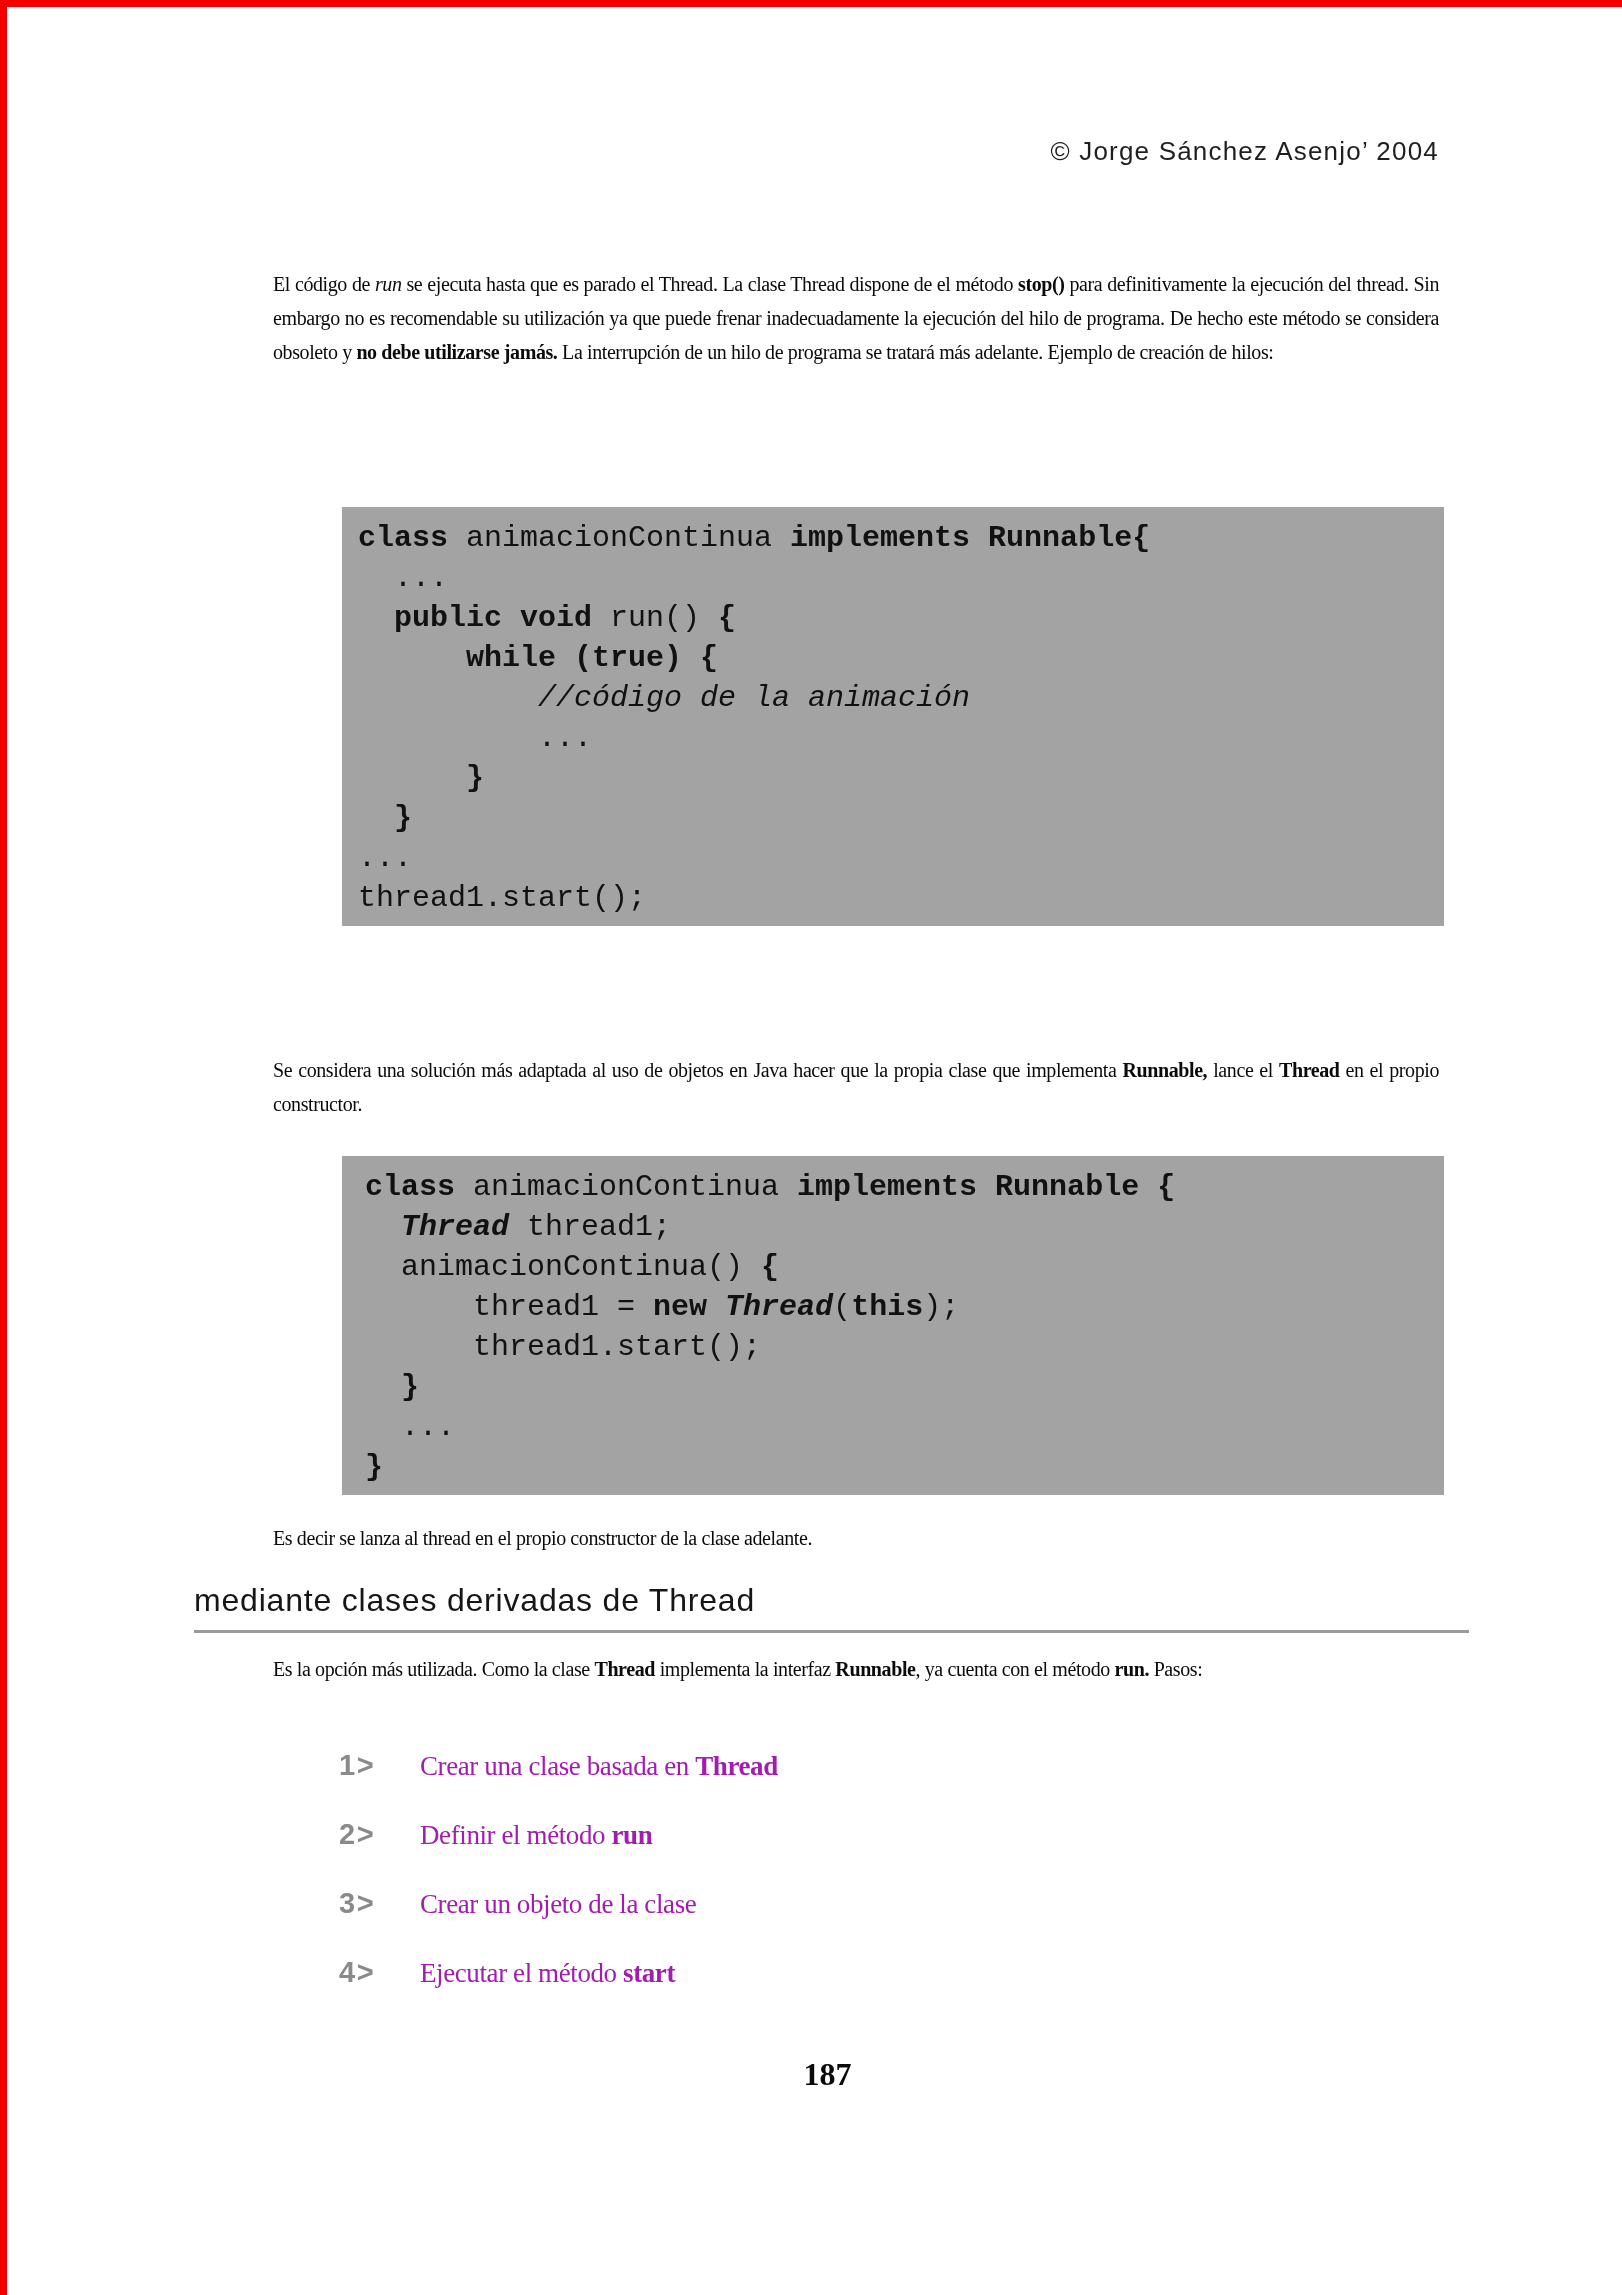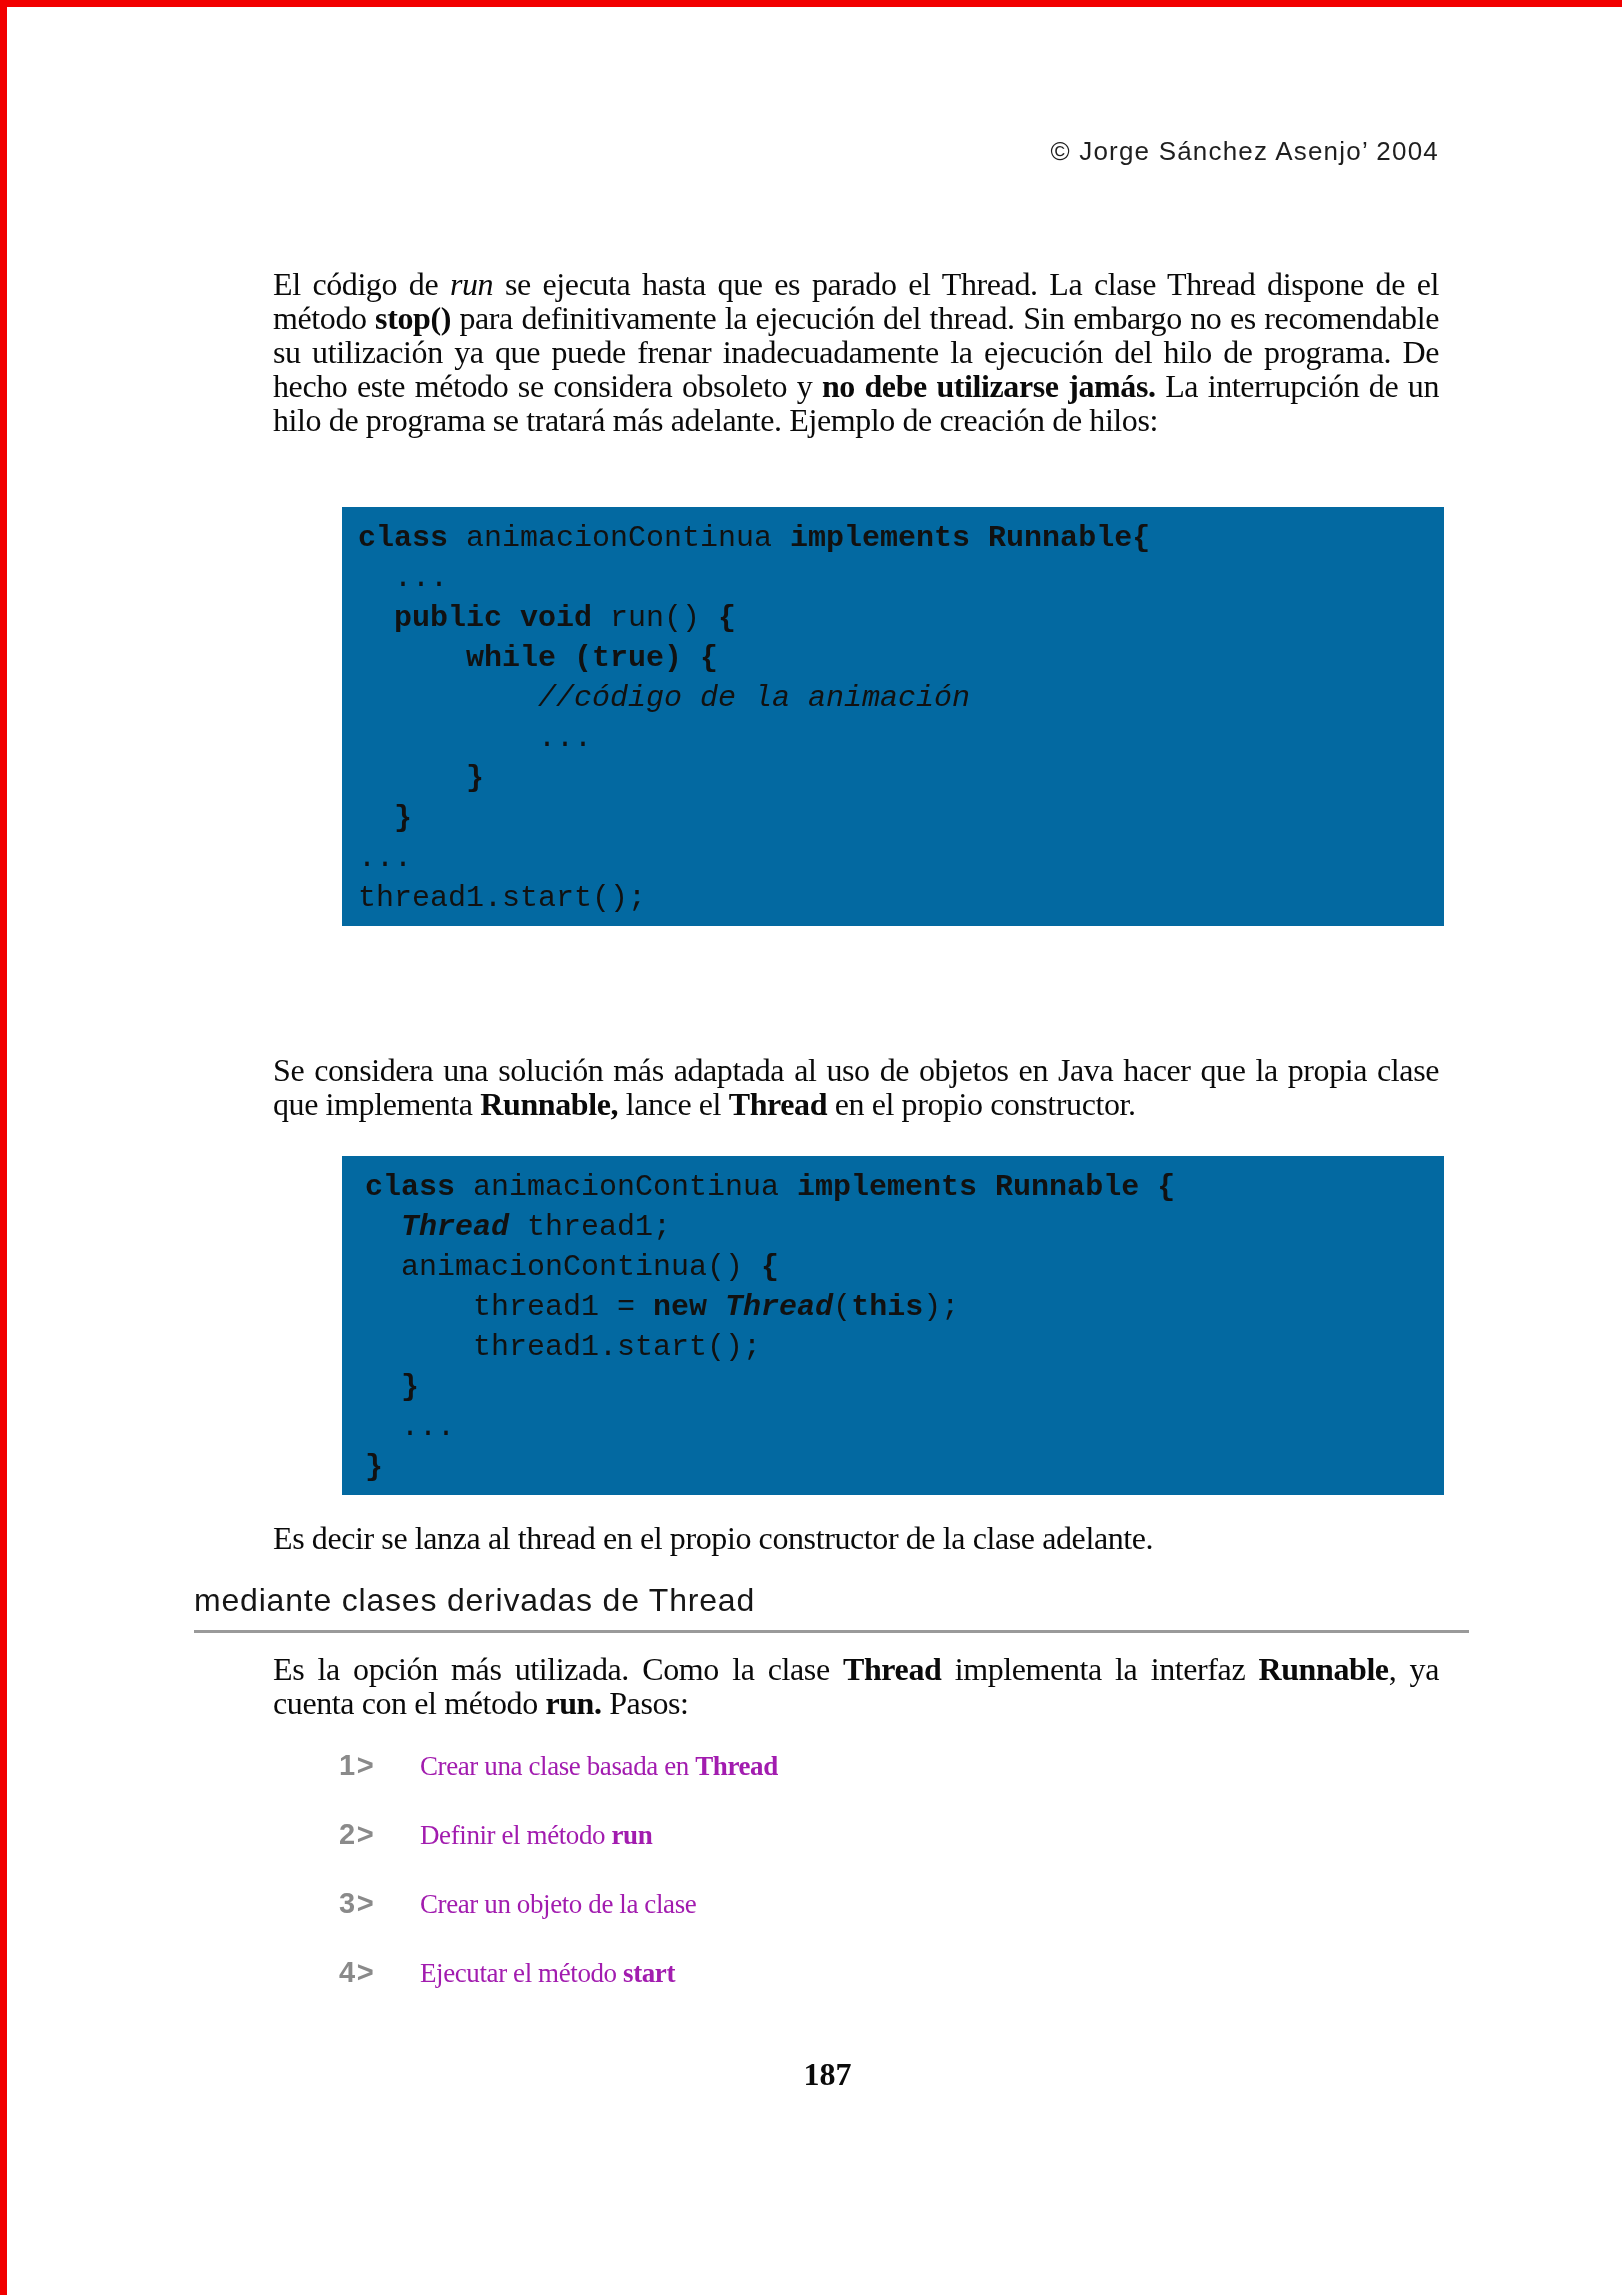--- a/index.html
+++ b/index.html
@@ -21,35 +21,35 @@
     font-weight:400;
     font-size:26px;line-height:32px;
     letter-spacing:1.2px;
     color:#1f1f1f;
   }
 
   
   .para{
     position:absolute;left:273px;width:1166px;margin:0;
     font-family:"Liberation Serif","DejaVu Serif",serif;
-    font-size:32px;line-height:34px;
+    font-size:20px;line-height:34px;
     letter-spacing:-0.4px;
     text-align:justify;
     color:#0a0a0a;
   }
   .para.single{text-align:left;}
   #para1{top:267px;}
   #para2{top:1053px;}
   #para3{top:1521px;}
   #para4{top:1652px;}
 
   
   .code-block{
     position:absolute;left:342px;width:1102px;
-    background:#0369a1;
+    background:#a3a3a3;
     padding:11px 0 8px 16px;
     box-sizing:border-box;
   }
   #code1{top:507px;}
   #code2{top:1156px;padding-left:23px;}
   .code-line{
     white-space:pre;
     font-family:"Liberation Mono","DejaVu Sans Mono",monospace;
     font-size:30px;line-height:40px;
     color:#111111;

